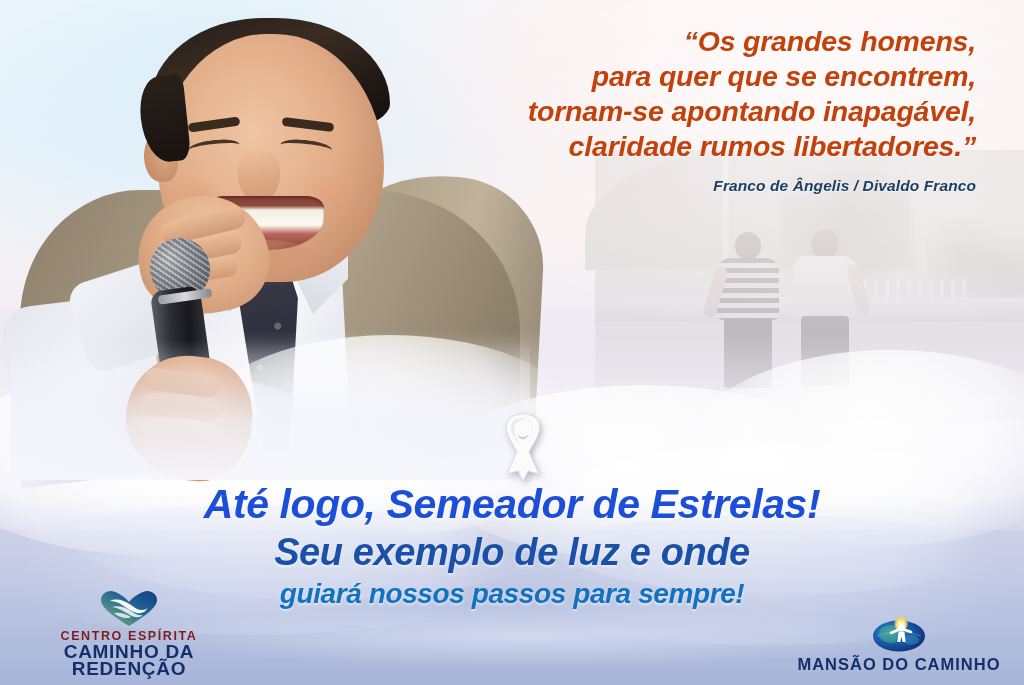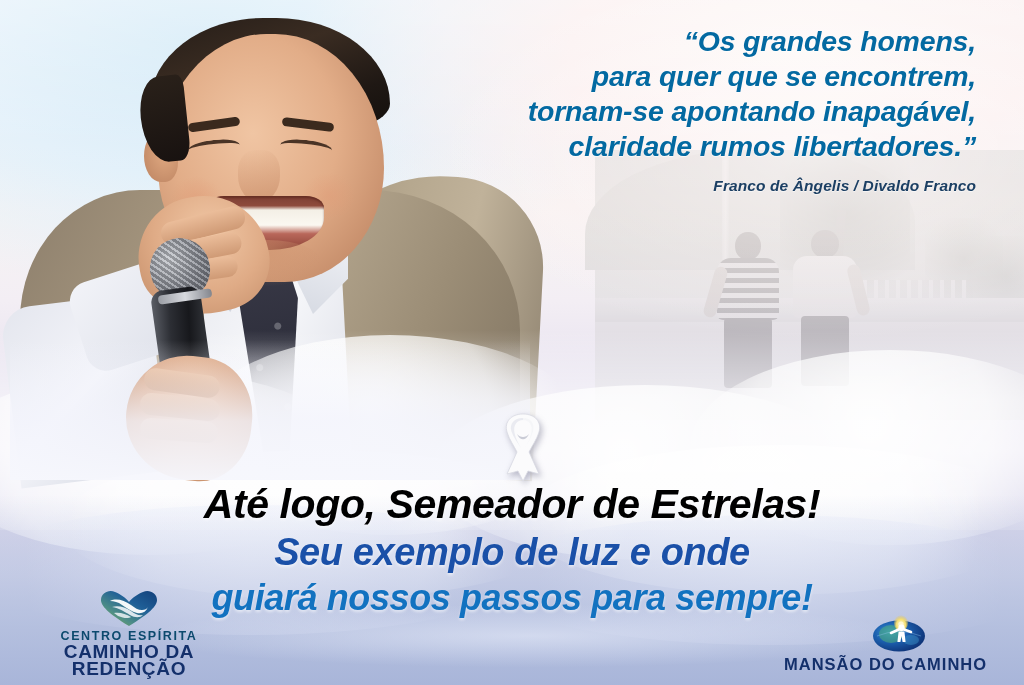--- a/index.html
+++ b/index.html
@@ -329,21 +329,21 @@
     width: 560px;
     text-align: right;
     z-index: 20;
   }
   .quote-line {
     font-style: italic;
     font-weight: bold;
     font-size: 28.5px;
     line-height: 35px;
     letter-spacing: -0.2px;
-    color: #0369a1;
+    color: #c2410c;
     white-space: nowrap;
     text-shadow: 0 1px 1px rgba(255,255,255,.7);
   }
   .quote-attr {
     margin-top: 13px;
     font-style: italic;
     font-weight: bold;
     font-size: 15.5px;
     letter-spacing: .1px;
     color: #1c3f63;
@@ -366,37 +366,37 @@
     text-align: center;
     z-index: 21;
   }
   .hl-line {
     font-style: italic;
     font-weight: bold;
     letter-spacing: -0.4px;
     line-height: 1.0;
     text-shadow: 0 2px 3px rgba(255,255,255,.55);
   }
-  .hl1 { font-size: 41px; color: #000000; }
+  .hl1 { font-size: 41px; color: #1d4ed8; }
   .hl2 { font-size: 38px; color: #1a50a8; margin-top: 8px; }
-  .hl3 { font-size: 36px; color: #1272c0; margin-top: 9px; }
+  .hl3 { font-size: 28px; color: #1272c0; margin-top: 9px; }
 
   
   .logo-left {
     position: absolute; left: 14px; bottom: 8px;
     width: 230px; text-align: center; z-index: 25;
   }
   .logo-right {
     position: absolute; right: 10px; bottom: 12px;
-    width: 230px; text-align: left; z-index: 25;
+    width: 230px; text-align: center; z-index: 25;
   }
   .logo-mark { display: block; margin: 0 auto 2px; }
   .logo-l1 {
     font-size: 12.5px; font-weight: bold; letter-spacing: 1.6px;
-    color: #0c4a6e; line-height: 14px;
+    color: #7f1d1d; line-height: 14px;
   }
   .logo-l2 {
     font-size: 19px; font-weight: bold; letter-spacing: .7px;
     color: #14306b; line-height: 17px;
   }
   .logo-right .logo-l2 { font-size: 16.5px; letter-spacing: 1px; }
 </style>
 </head>
 <body>
 

